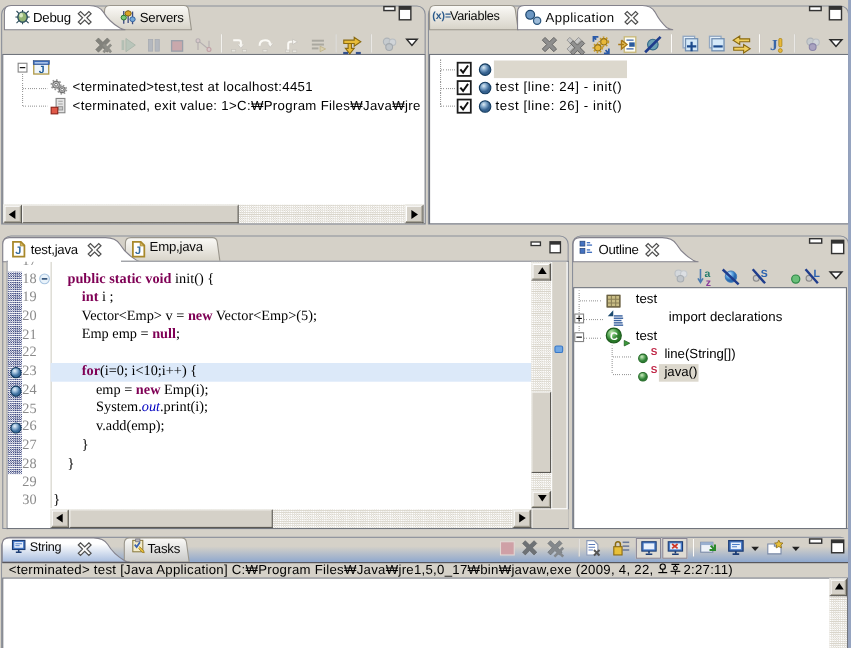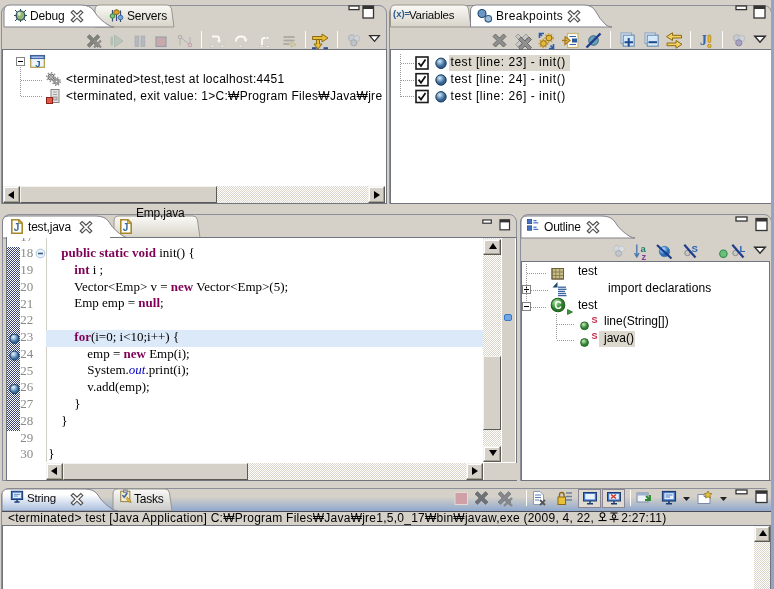--- a/index.html
+++ b/index.html
@@ -63,44 +63,43 @@
  <defs>
         <linearGradient id="tun2" x1="0" y1="0" x2="0" y2="1">
           <stop offset="0" stop-color="#fbfaf7"></stop>
           <stop offset="1" stop-color="#d7d3c8"></stop>
         </linearGradient>
       </defs>
  <path d="M2.5 27 V10 Q2.5 5 7.5 5 L76 5 Q80 5 80.5 9 L83 27 Z" fill="url(#tun2)" stroke="#9a968c" stroke-width="1"></path>
  <path d="M82.5 27 V11 Q82.5 5 88.5 5 L196 5 Q204 5 207.5 11 Q211.5 19 218 25 Q221 27 224 27 Z" fill="#fff" stroke="#84828c" stroke-width="1"></path>
 </svg>
 <span class="tlbl" style="left:409px;top:8.5px;font-size:11.5px;letter-spacing:-.2px">Variables</span>
-<span class="tlbl" style="left:496px;top:8.5px;letter-spacing:.35px">Breakpoints</span>
+<span class="tlbl" style="left:496px;top:8.5px;letter-spacing:.35px">Application</span>
 <div class="cbox" style="left:389.5px;top:49px;width:382px;height:155px"></div>
 <div class="abs" style="left:448.5px;top:54.5px;width:121px;height:16.5px;background:#dcd8cd"></div>
-<div class="trow" style="left:450.5px;top:54px;letter-spacing:.55px">test [line: 23] - init()</div>
 <div class="trow" style="left:450.5px;top:70.75px;letter-spacing:.55px">test [line: 24] - init()</div>
 <div class="trow" style="left:450.5px;top:87.5px;letter-spacing:.55px">test [line: 26] - init()</div>
 <div class="dotv" style="left:400px;top:54px;height:44px"></div>
 <div class="doth" style="left:401px;top:63px;width:14px"></div>
 <div class="doth" style="left:401px;top:79.5px;width:14px"></div>
 <div class="doth" style="left:401px;top:96px;width:14px"></div>
 
 <div class="panel" style="left:2px;top:213.5px;width:515px;height:267.5px;border-radius:8px 8px 0 0"></div>
 <svg style="left:0;top:210.5px" width="220" height="28" viewBox="0 0 220 28">
  <defs>
         <linearGradient id="tun3" x1="0" y1="0" x2="0" y2="1">
           <stop offset="0" stop-color="#fbfaf7"></stop>
           <stop offset="1" stop-color="#d7d3c8"></stop>
         </linearGradient>
       </defs>
  <path d="M114 27 V10 Q114 5 119 5 L193 5 Q197 5 197.5 9 L200 27 Z" fill="url(#tun3)" stroke="#9a968c" stroke-width="1"></path>
  <path d="M2.5 27 V11 Q2.5 5 8.5 5 L96 5 Q105 5 109 11 Q114 19.5 124 25.5 Q127 27 129 27 Z" fill="#fff" stroke="#84828c" stroke-width="1"></path>
 </svg>
 <span class="tlbl" style="left:28px;top:219.5px">test,java</span>
-<span class="tlbl" style="left:136px;top:206px">Emp,java</span>
+<span class="tlbl" style="left:136px;top:217px">Emp,java</span>
 
 <div class="cbox" style="left:6px;top:237px;width:511px;height:243.5px;border-top:none"></div>
 <div class="abs" style="left:110px;top:237px;width:407px;height:1px;background:#70747c"></div>
 <div id="edclip" class="abs" style="left:7px;top:238px;width:509px;height:242px;overflow:hidden;background:#fff">
 
   <div class="abs rangebar" style="left:0;top:8.7px;width:12.8px;height:184.1px"></div>
   <div class="abs" style="left:38.5px;top:0;width:1px;height:224px;background:#d2d0c6"></div>
 
   <div class="abs" style="left:39px;top:92.45px;width:437px;height:16.75px;background:#dce9f9"></div>
 

